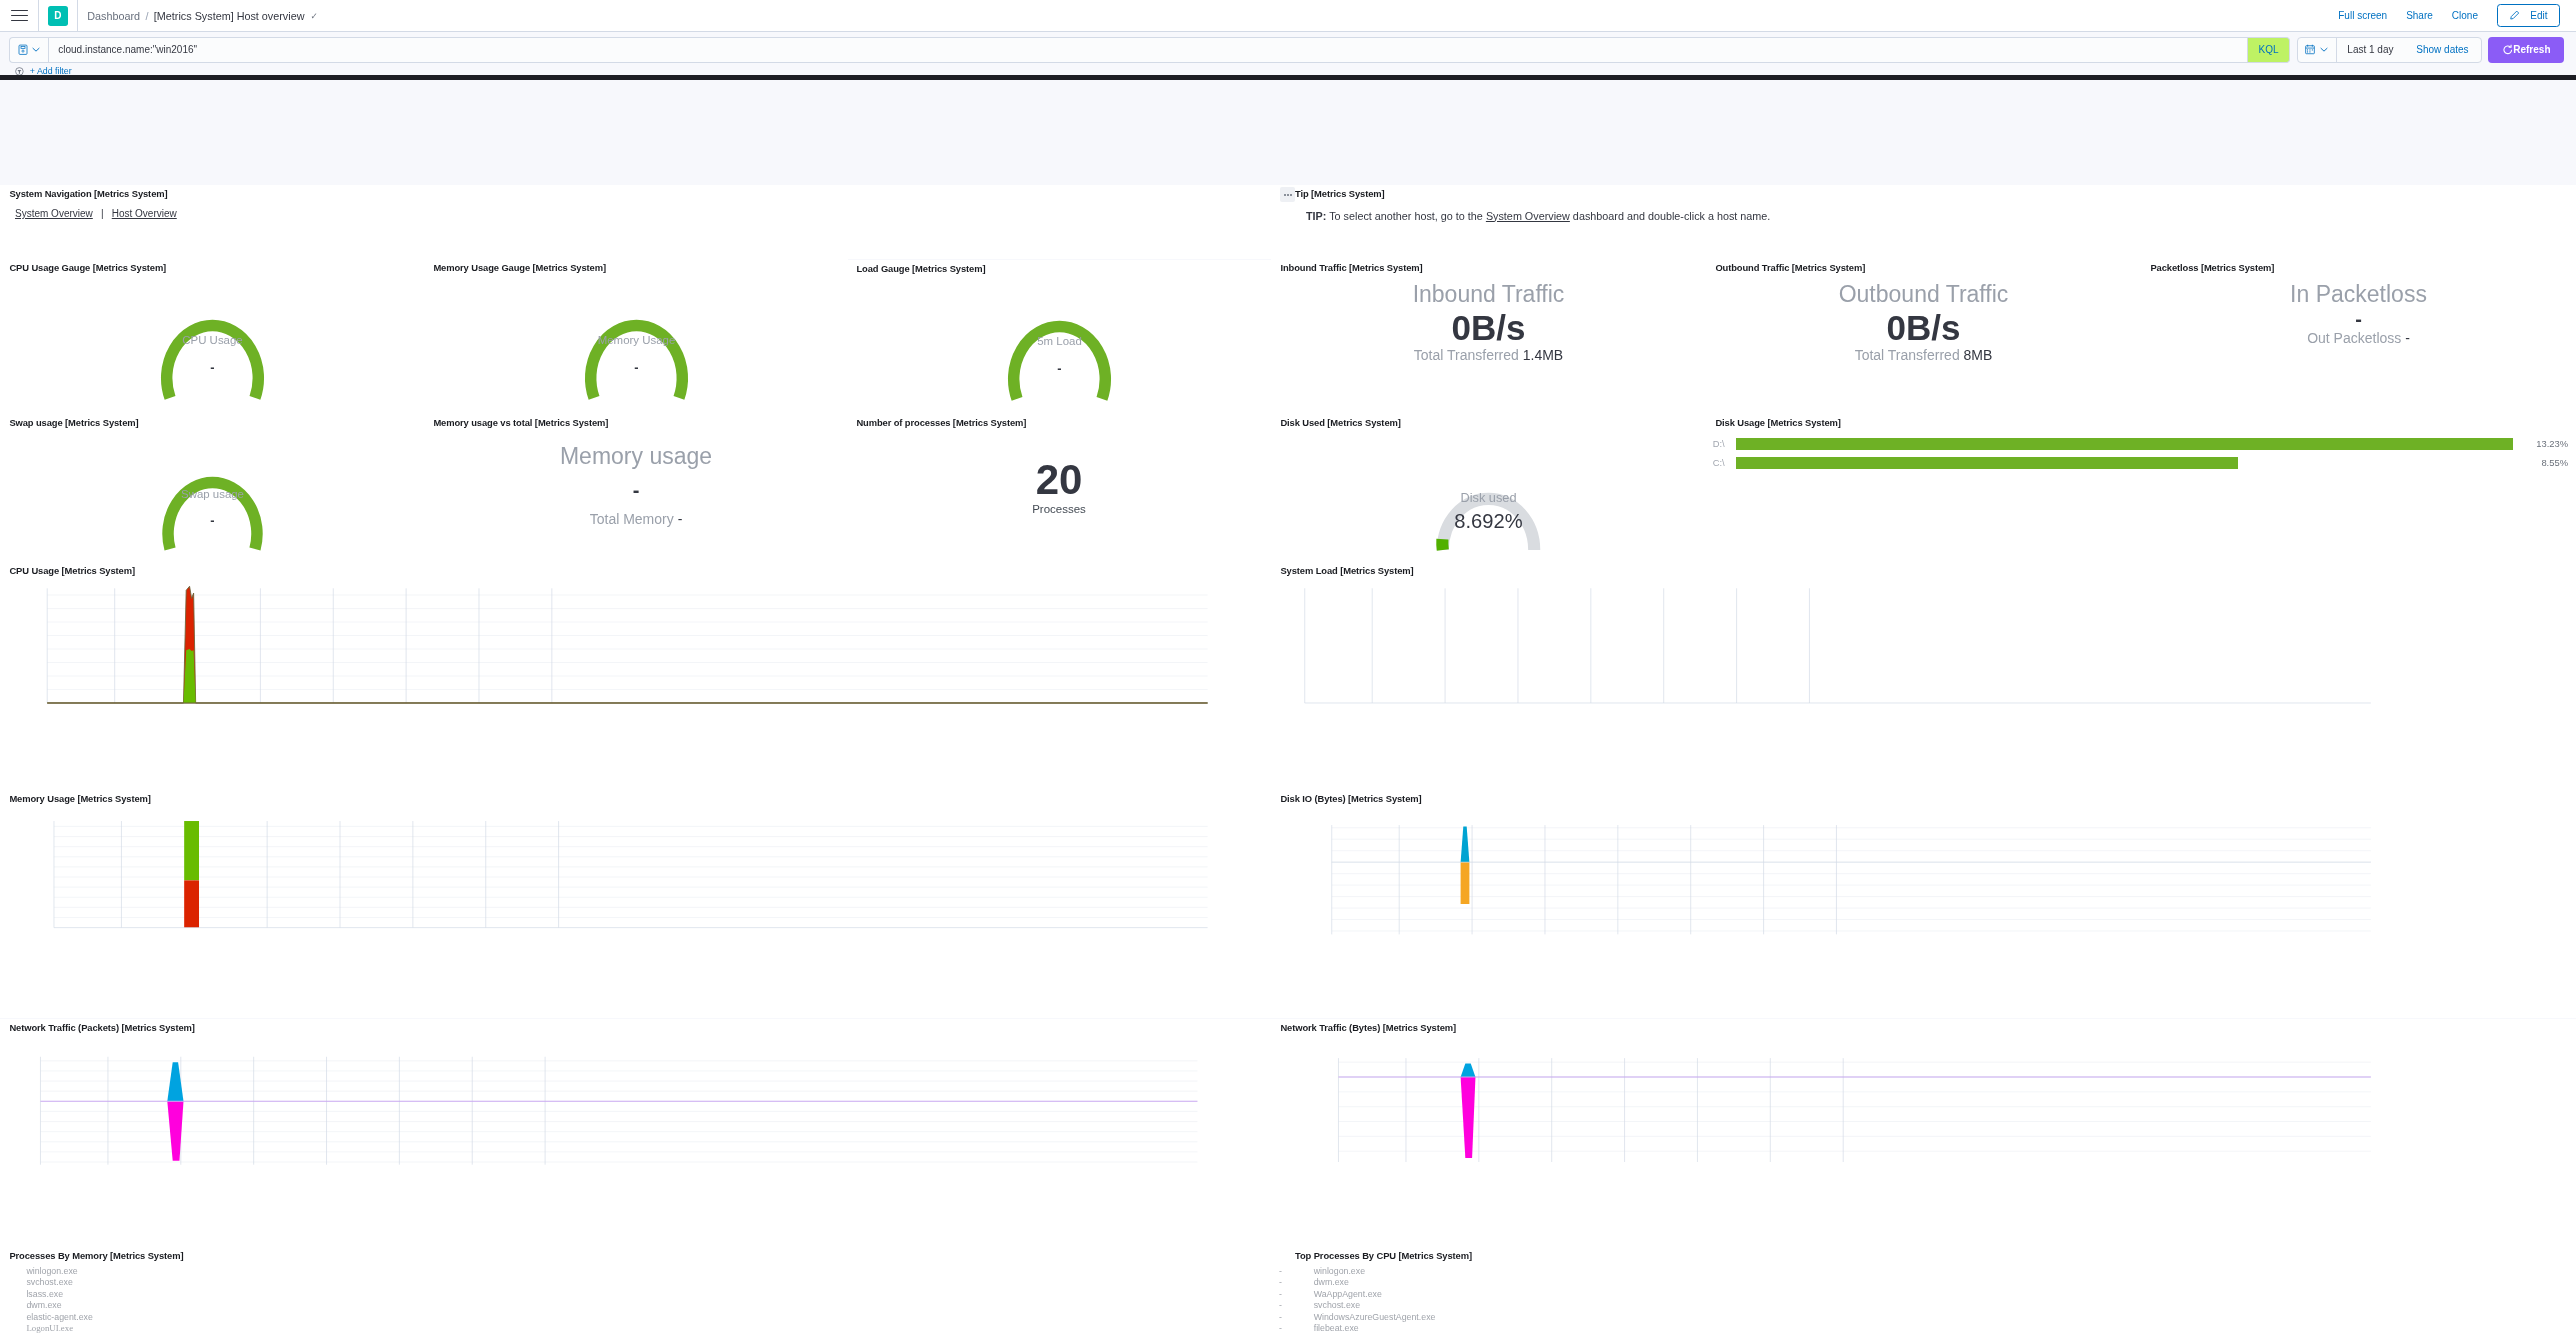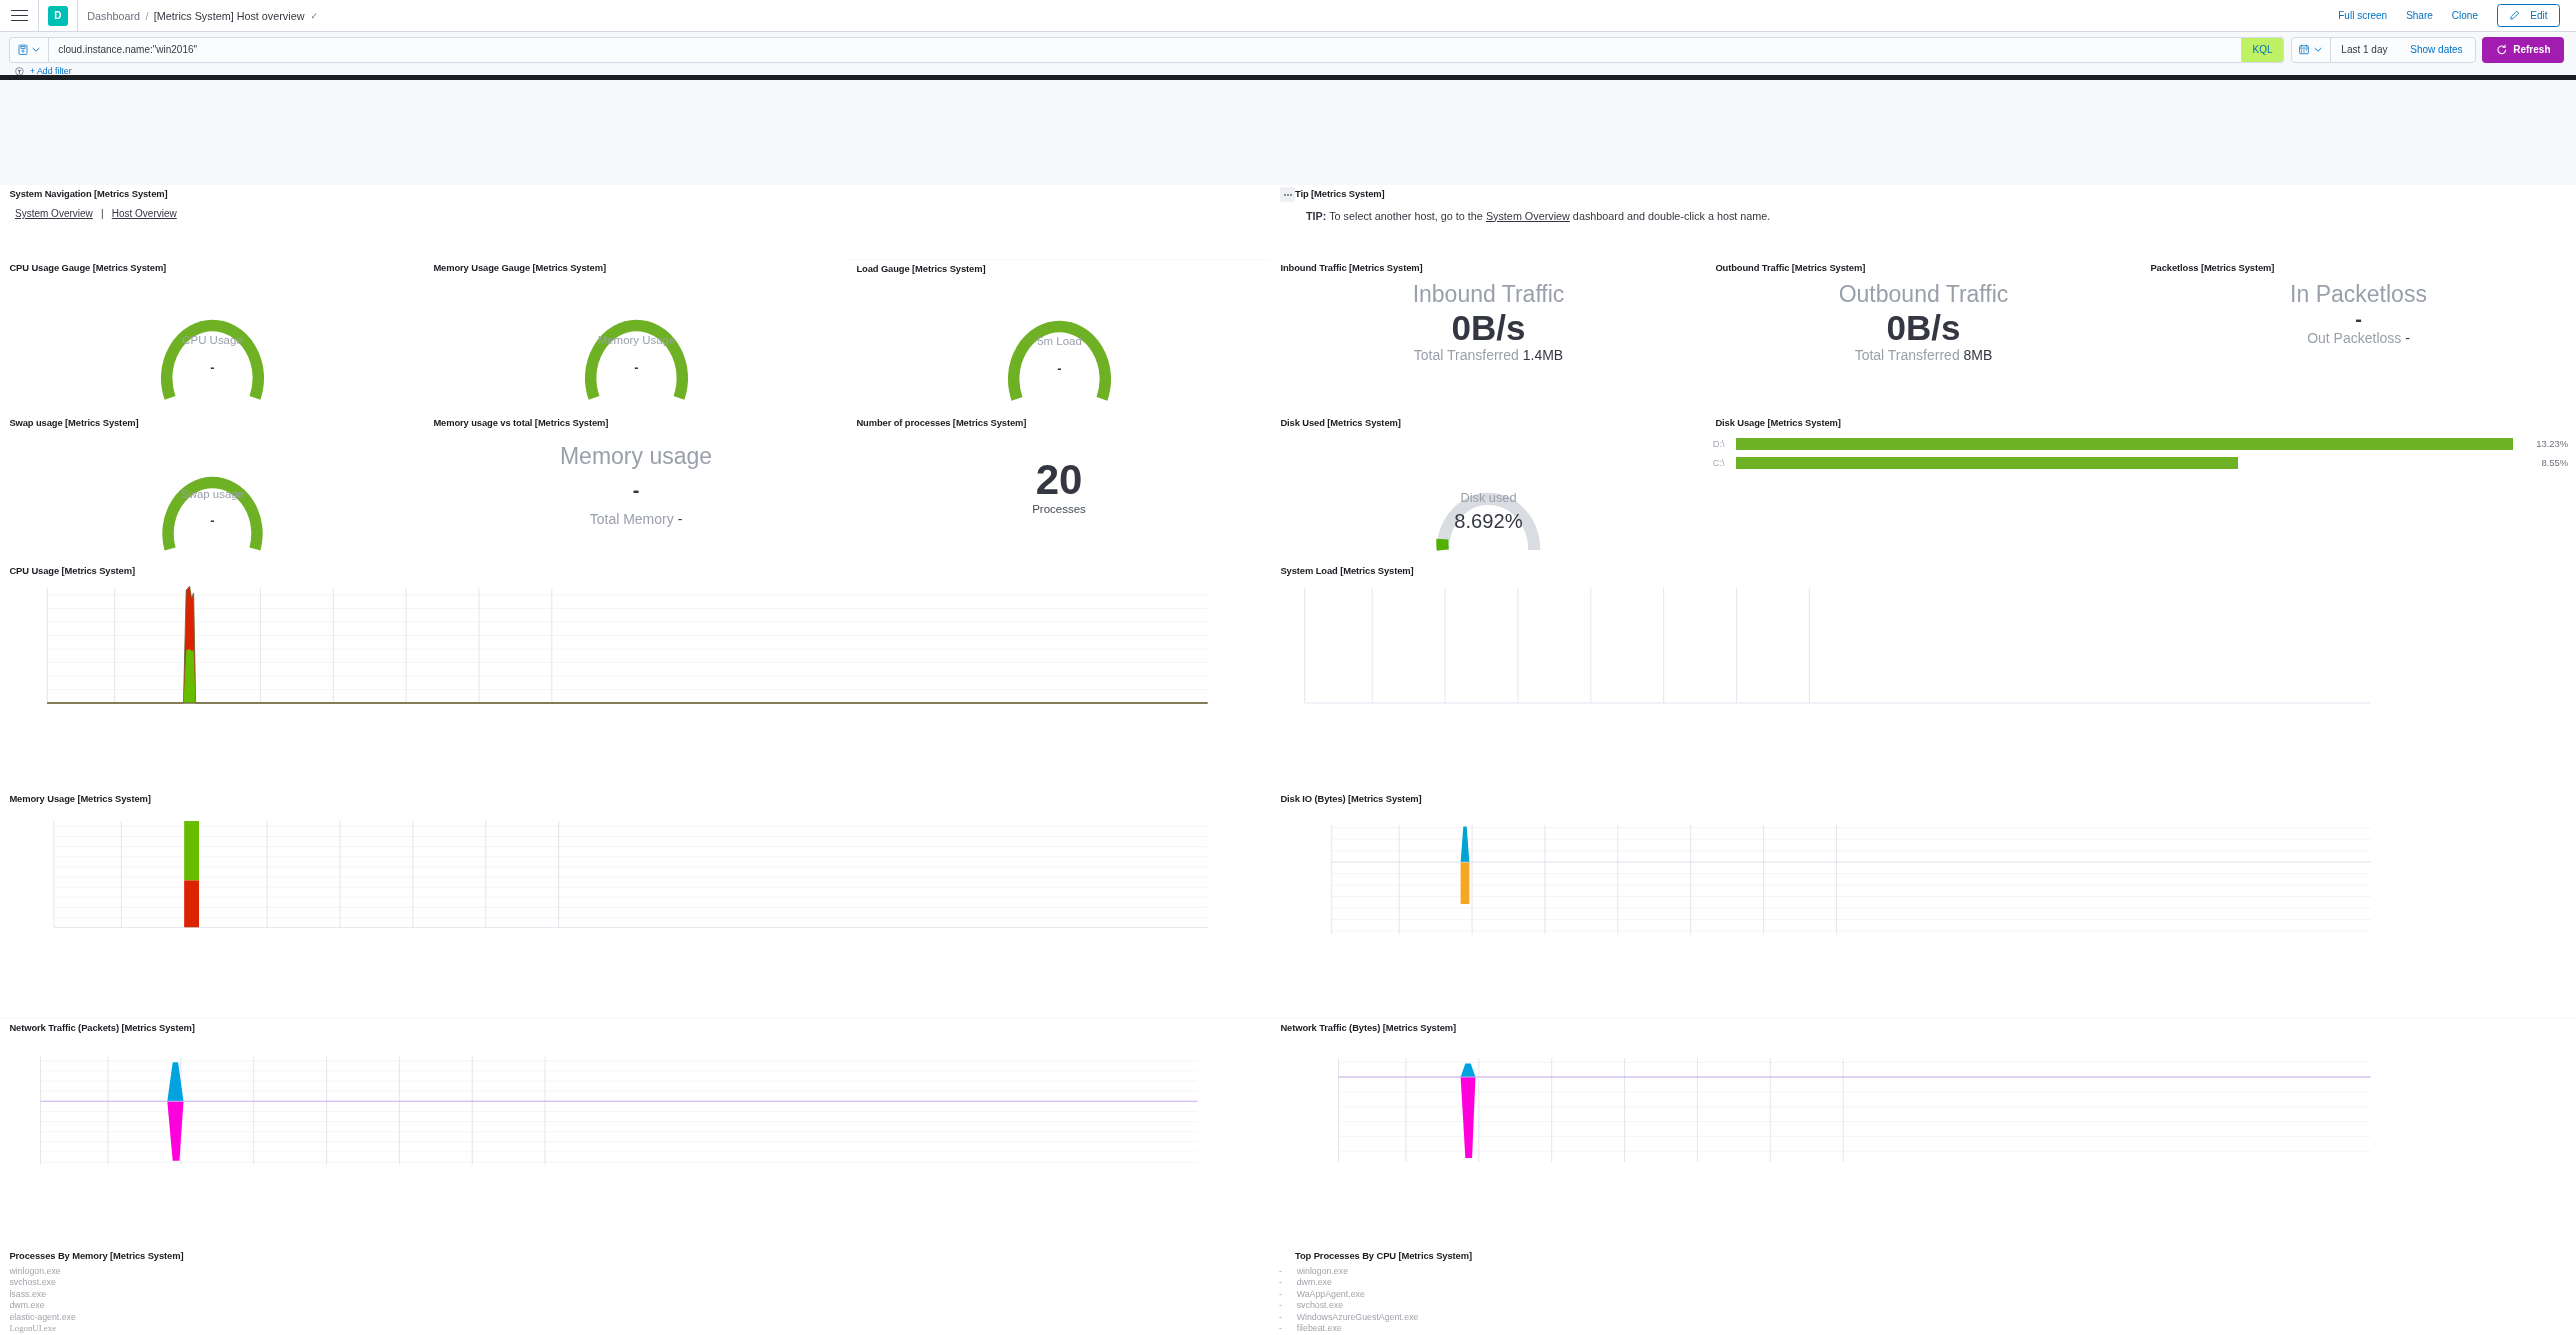--- a/index.html
+++ b/index.html
@@ -48,22 +48,22 @@
   }
   .qb-kql { height:26px; background:#bef264; border:0.7px solid #D3DAE6; border-left:none;
     border-radius:0 4px 4px 0; display:flex; align-items:center; padding:0 10.8px;
     color:#0071C2; font-size:10px; cursor:pointer; }
   .dp-wrap { display:flex; align-items:center; margin-left:6.7px;
     border:0.7px solid #D3DAE6; border-radius:4px; background:#FBFCFD; height:26px; }
   .dp-cal { display:flex; align-items:center; gap:4.7px; padding:0 7.4px; border-right:0.7px solid #D3DAE6; height:100%; cursor:pointer; }
   .dp-range { padding:0 10.8px; font-size:10px; color:#343741; display:flex; align-items:center; height:100%; }
   .dp-showdates { margin-left:auto; padding:0 12px; color:#0071C2; font-size:10px; cursor:pointer;
      display:flex; align-items:center; height:100%; }
-  .refresh-btn { margin-left:6.7px; height:26px; background:#a21caf; color:#fff; border-radius:4px;
-    display:flex; align-items:center; gap:6px; padding:0 13.5px; font-size:10px; font-weight:bold; cursor:pointer; }
+  .refresh-btn { margin-left:6.7px; height:26px; background:#8b5cf6; color:#fff; border-radius:4px;
+    display:flex; align-items:center; padding:0 13.5px; font-size:10px; font-weight:bold; cursor:pointer; }
   .addfilter { padding:3.4px 0 4px 15px; display:flex; align-items:center; gap:6px; }
   .addfilter .fl { color:#0071C2; font-size:8.8px; cursor:pointer; }
 
   
   .board { position:relative; width:2576px; }
   .panel { position:absolute; background:#fff; }
   .ptitle { font-size:9.4px; font-weight:bold; color:#1A1C21; letter-spacing:-0.1px;
      padding:2.7px 0 0 9.4px; white-space:nowrap; }
   .ptitle.indent { padding-left:24px; }
 
@@ -109,21 +109,21 @@
   .xt { position:absolute; font-size:6px; color:#98A2B3; text-align:center; white-space:nowrap; }
   .xlabel { position:absolute; font-size:6.7px; color:#69707D; text-align:center; }
   .legend { position:absolute; font-size:6.7px; color:#69707D; }
   .leg-row { display:flex; align-items:center; gap:4px; height:8.8px; white-space:nowrap; }
   .leg-dot { width:4px; height:4px; border-radius:50%; flex:none; }
 
   
   .plist { padding-top:4px; }
   .prow { display:flex; align-items:center; height:11.5px; font-size:8.8px; color:#A0A4AB; }
   .prow .dash { width:19px; text-align:center; color:#A0A4AB; }
-  .prow .nm { padding-left:6.7px; }
+  .prow .nm { padding-left:6.7px;margin-left:17px; }
 
   .footer-bar { position:absolute; left:0; bottom:0; width:2576px; height:5.4px; background:#1D1E24; }
 </style>
 </head>
 <body>
 
 <div class="topbar">
   <div class="hamburger">
     <span></span>
       <span></span>

